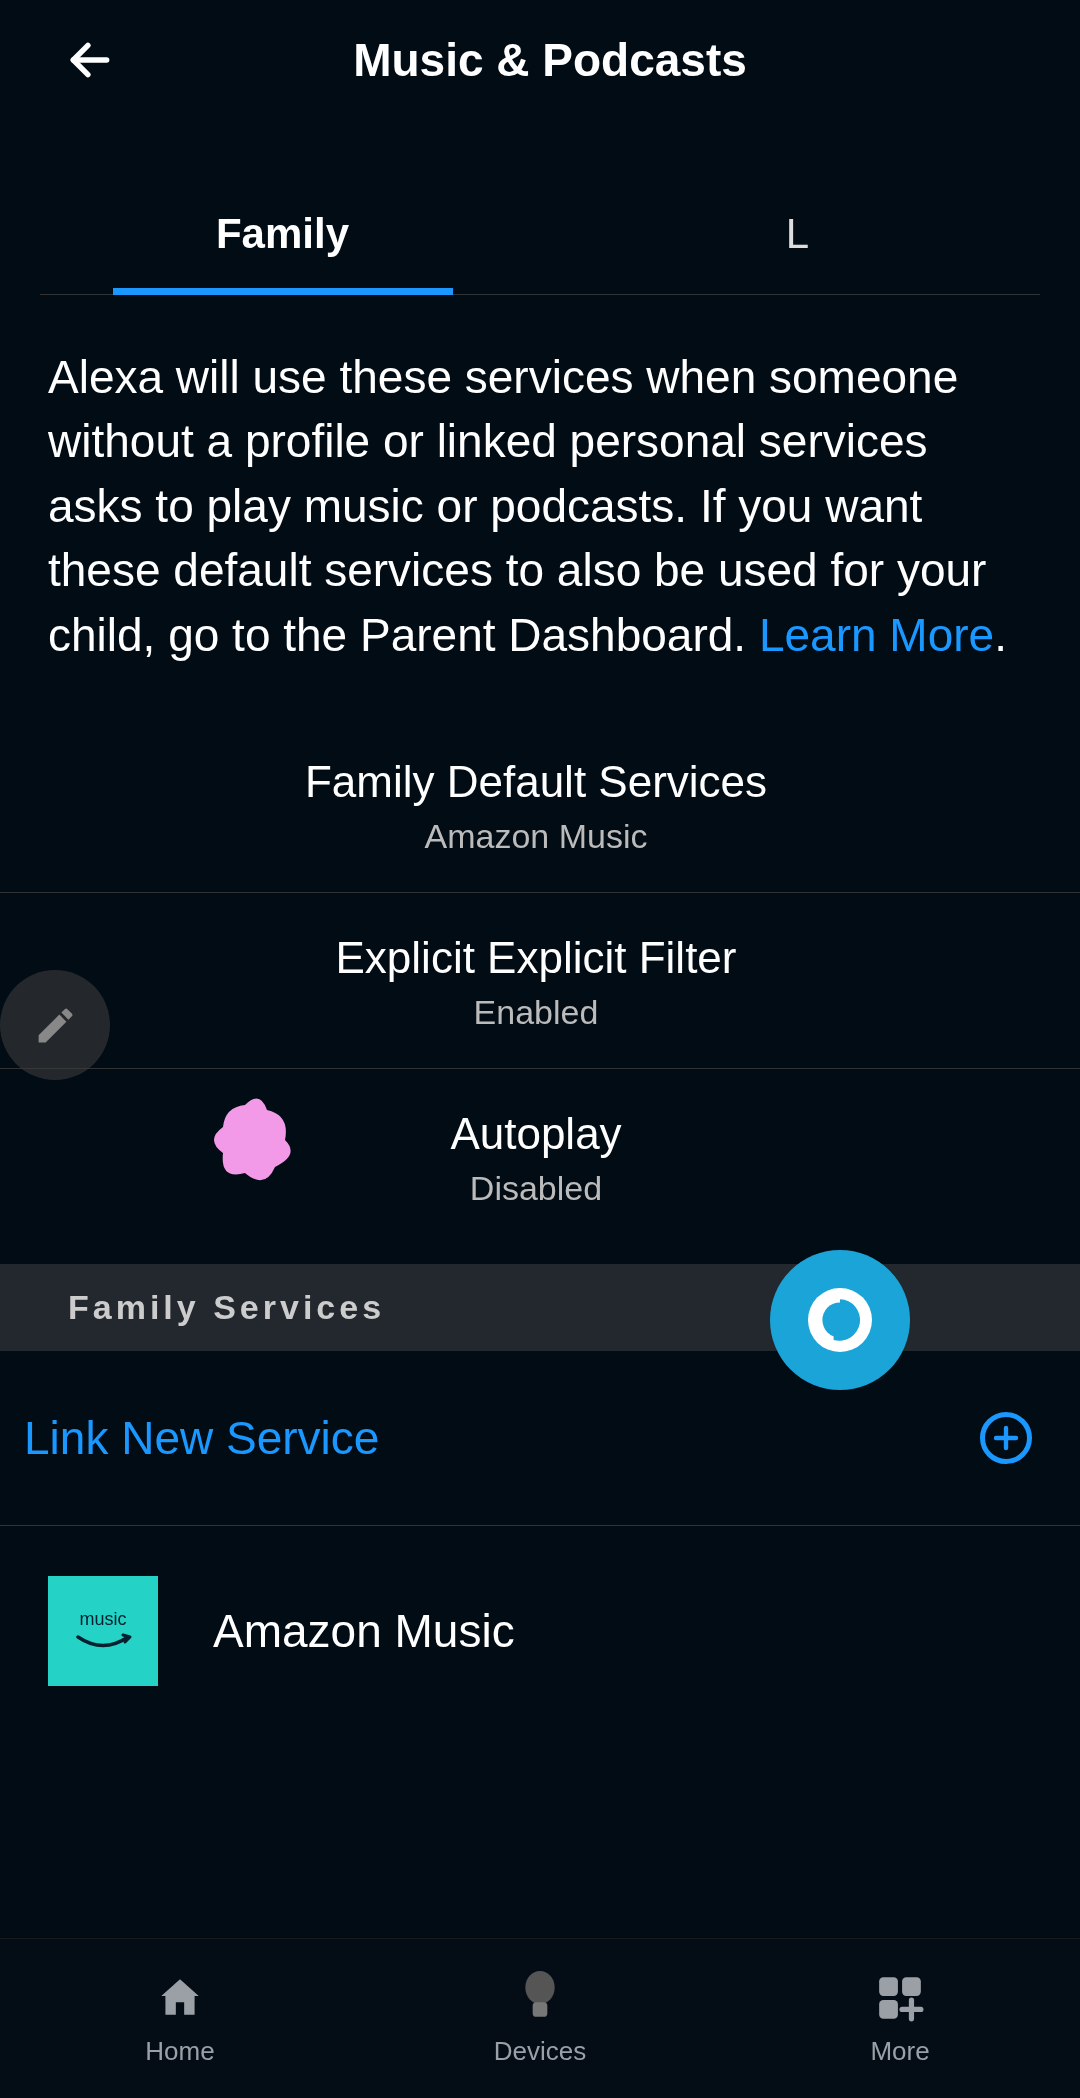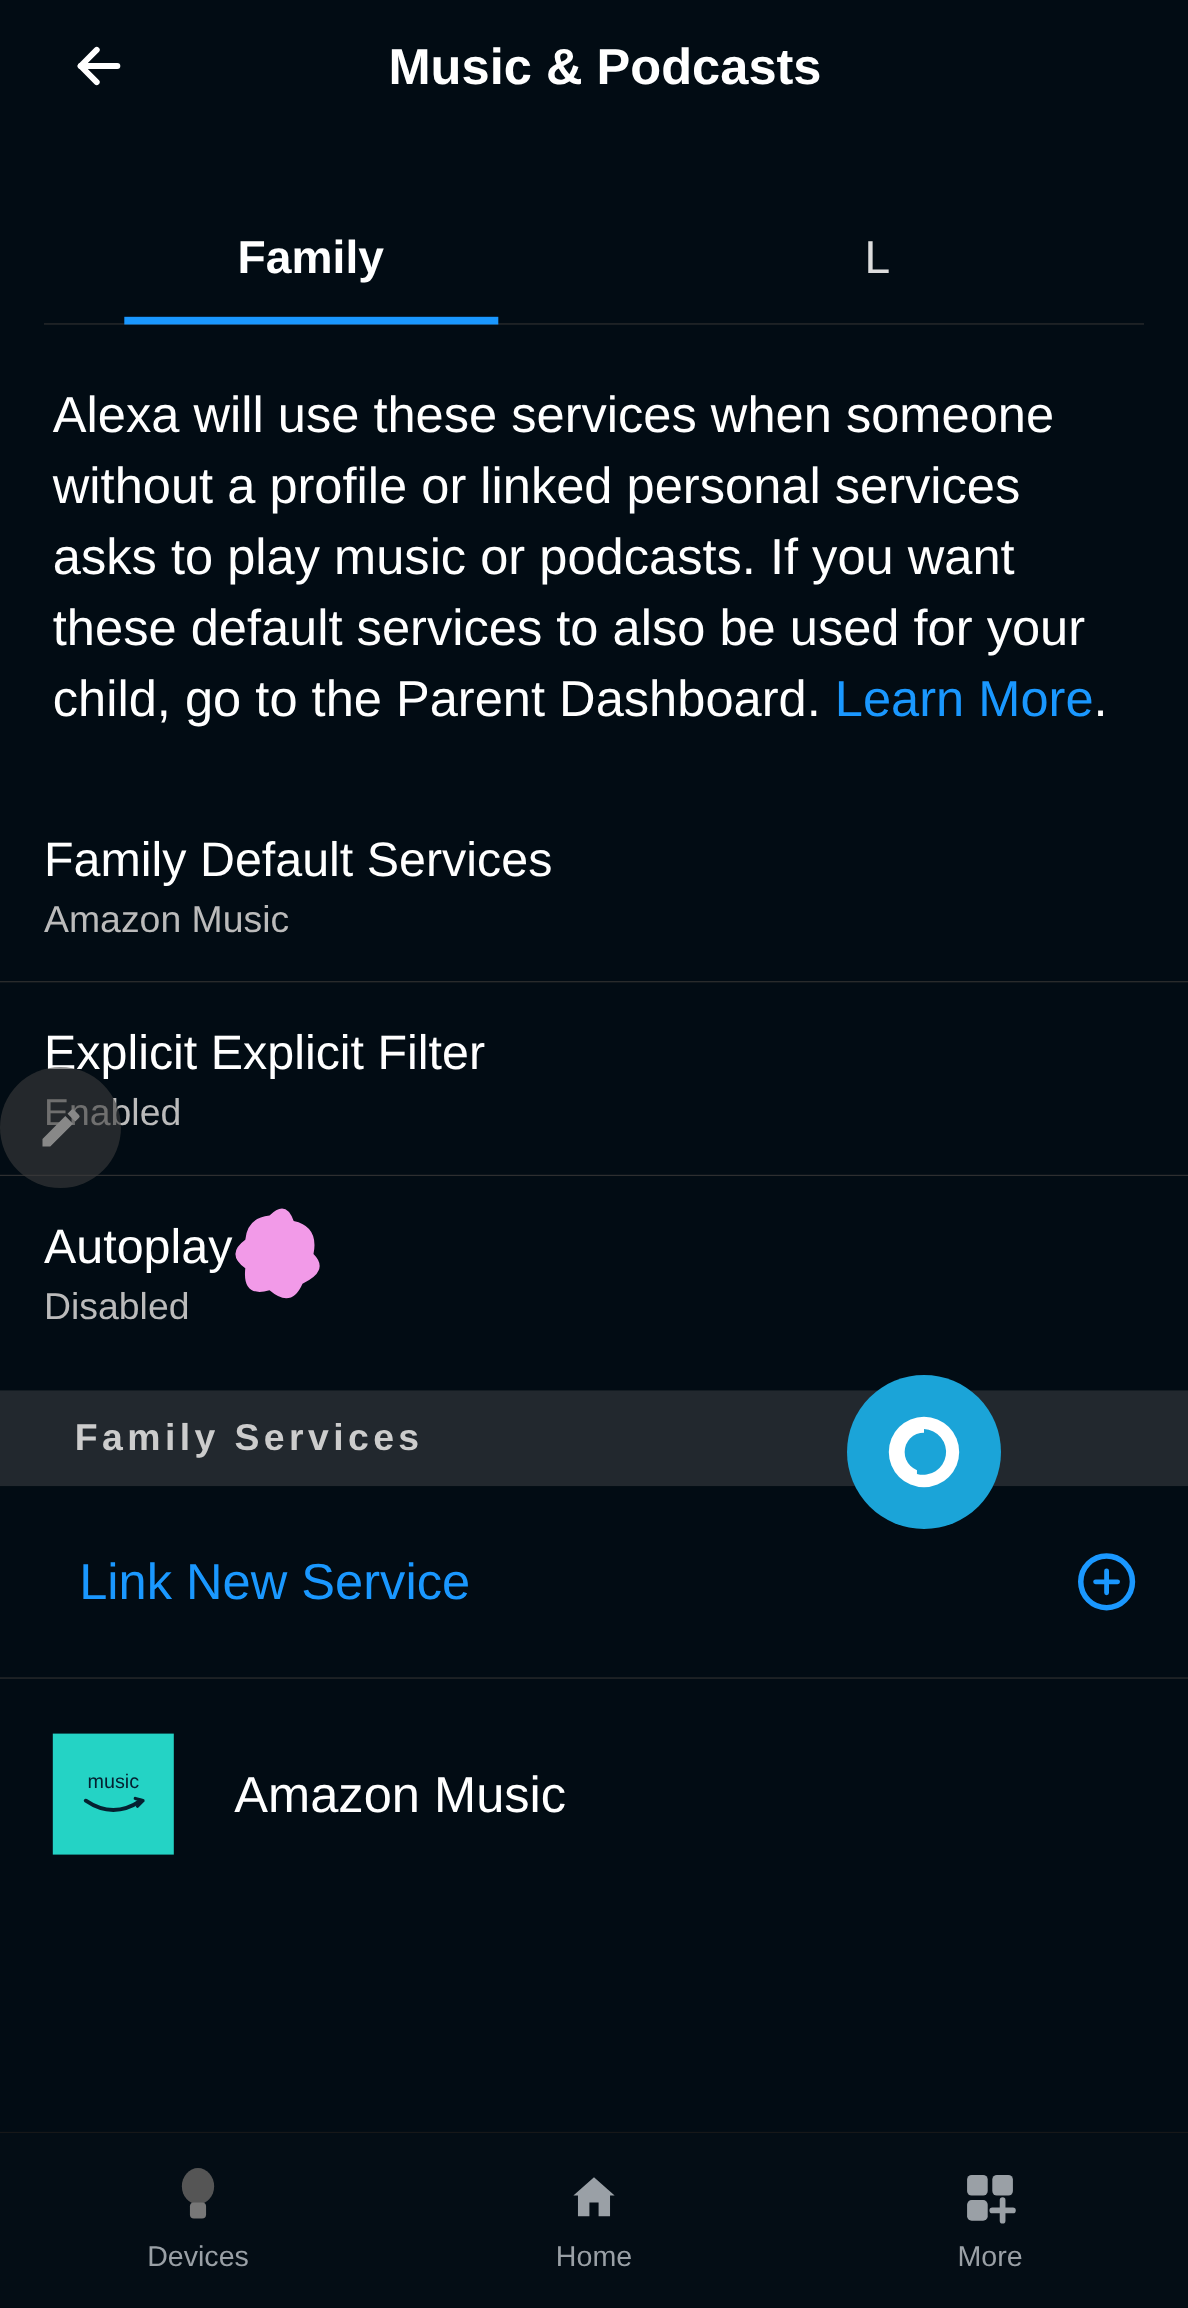--- a/index.html
+++ b/index.html
@@ -73,20 +73,21 @@
     color: #fff;
   }
   .desc-link {
     color: #1a98ff;
   }
   .setting-row {
     padding: 40px 48px 36px 40px;
     border-bottom: 1px solid #333;
     position: relative;
     cursor: pointer;
+    text-align: center;
   }
   .setting-row.first { margin-top: 50px; }
   .setting-title {
     font-size: 44px;
     font-weight: 500;
     color: #fff;
   }
   .setting-sub {
     font-size: 34px;
     color: #bbb;
@@ -98,21 +99,21 @@
     font-size: 34px;
     font-weight: 700;
     letter-spacing: 4px;
     padding: 24px 68px;
     margin-top: 20px;
   }
   .link-new {
     display: flex;
     align-items: center;
     justify-content: space-between;
-    padding: 60px 48px 60px 72px;
+    padding: 60px 48px 60px 24px;
     border-bottom: 1px solid #333;
     cursor: pointer;
   }
   .link-new-label {
     font-size: 46px;
     color: #1a98ff;
     font-weight: 500;
   }
   .plus-circle {
     width: 52px;
@@ -288,34 +289,34 @@
   </svg>
 </div>
 
 <svg class="pink-blob" viewBox="0 0 100 95">
   <path d="M40 10 Q55 -5 62 15 Q85 20 80 45 Q95 60 70 72 Q60 95 40 78 Q15 85 18 58 Q0 45 18 32 Q20 12 40 10 Z" fill="#f29ae8"></path>
 </svg>
 
 <div class="bottom-nav">
   <div class="nav-item">
     <div class="nav-icon">
+      <svg width="50" height="50" viewBox="0 0 24 24" fill="#9aa0a6">
+        <path d="M12 3 L3 11 L5 11 L5 20 L10 20 L10 14 L14 14 L14 20 L19 20 L19 11 L21 11 Z"></path>
+      </svg>
+    </div>
+    <div class="nav-label">Home</div>
+  </div>
+  <div class="nav-item">
+    <div class="nav-icon">
       <svg width="44" height="55" viewBox="0 0 24 30" fill="#555">
         <ellipse cx="12" cy="9" rx="8" ry="9" fill="#555"></ellipse>
         <rect x="8" y="17" width="8" height="8" rx="2" fill="#777"></rect>
       </svg>
     </div>
     <div class="nav-label">Devices</div>
-  </div>
-  <div class="nav-item">
-    <div class="nav-icon">
-      <svg width="50" height="50" viewBox="0 0 24 24" fill="#9aa0a6">
-        <path d="M12 3 L3 11 L5 11 L5 20 L10 20 L10 14 L14 14 L14 20 L19 20 L19 11 L21 11 Z"></path>
-      </svg>
-    </div>
-    <div class="nav-label">Home</div>
   </div>
   <div class="nav-item">
     <div class="nav-icon">
       <svg width="50" height="50" viewBox="0 0 24 24" fill="#9aa0a6">
         <rect x="2" y="2" width="9" height="9" rx="2"></rect>
         <rect x="13" y="2" width="9" height="9" rx="2"></rect>
         <rect x="2" y="13" width="9" height="9" rx="2"></rect>
         <g stroke="#9aa0a6" stroke-width="2.5" stroke-linecap="round">
           <line x1="17.5" y1="13" x2="17.5" y2="22"></line>
           <line x1="13" y1="17.5" x2="22" y2="17.5"></line>

